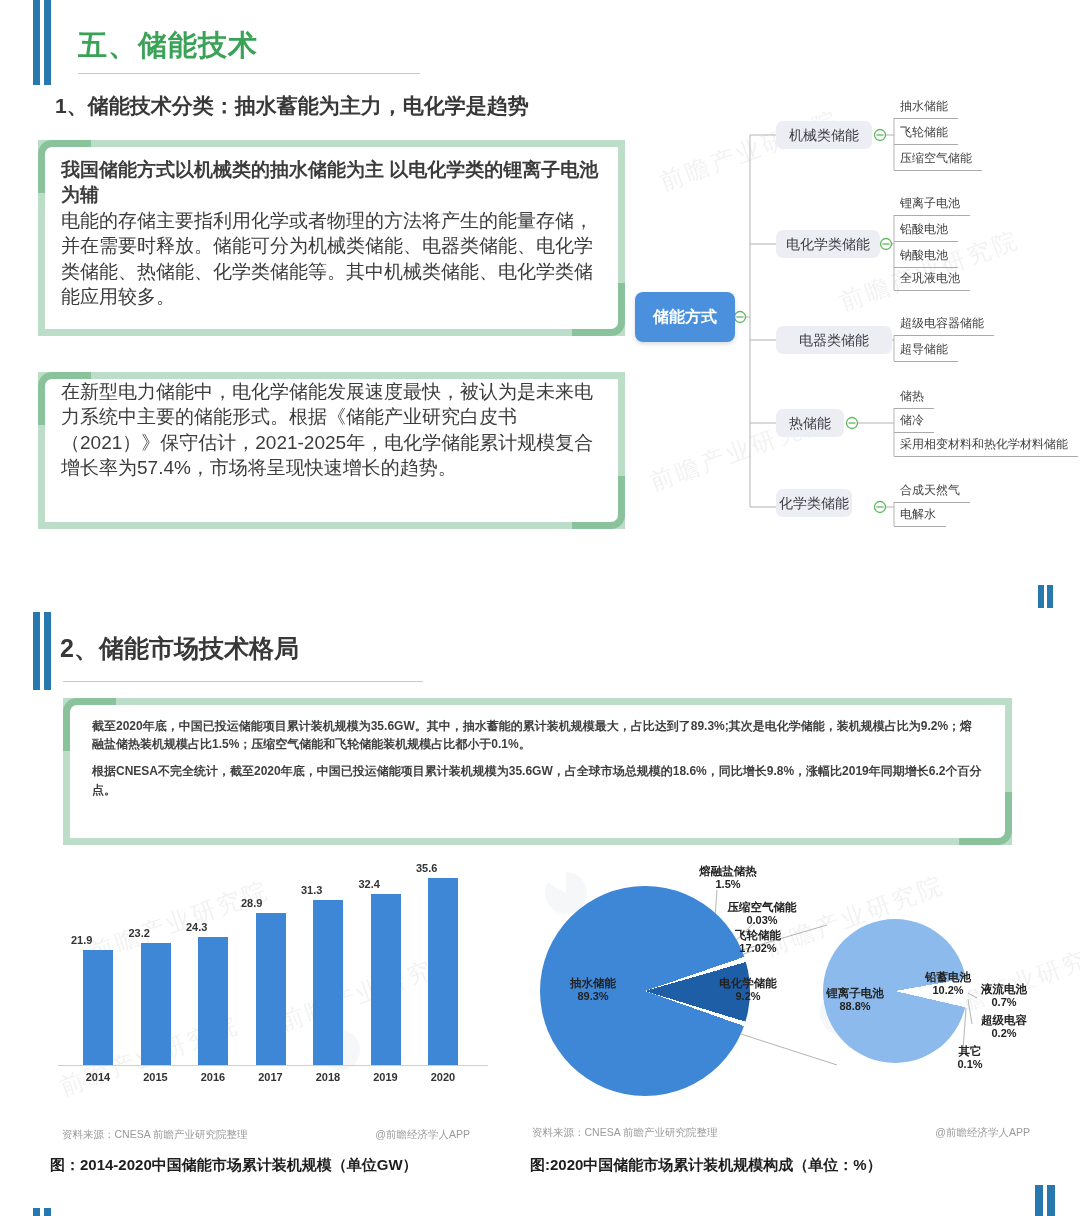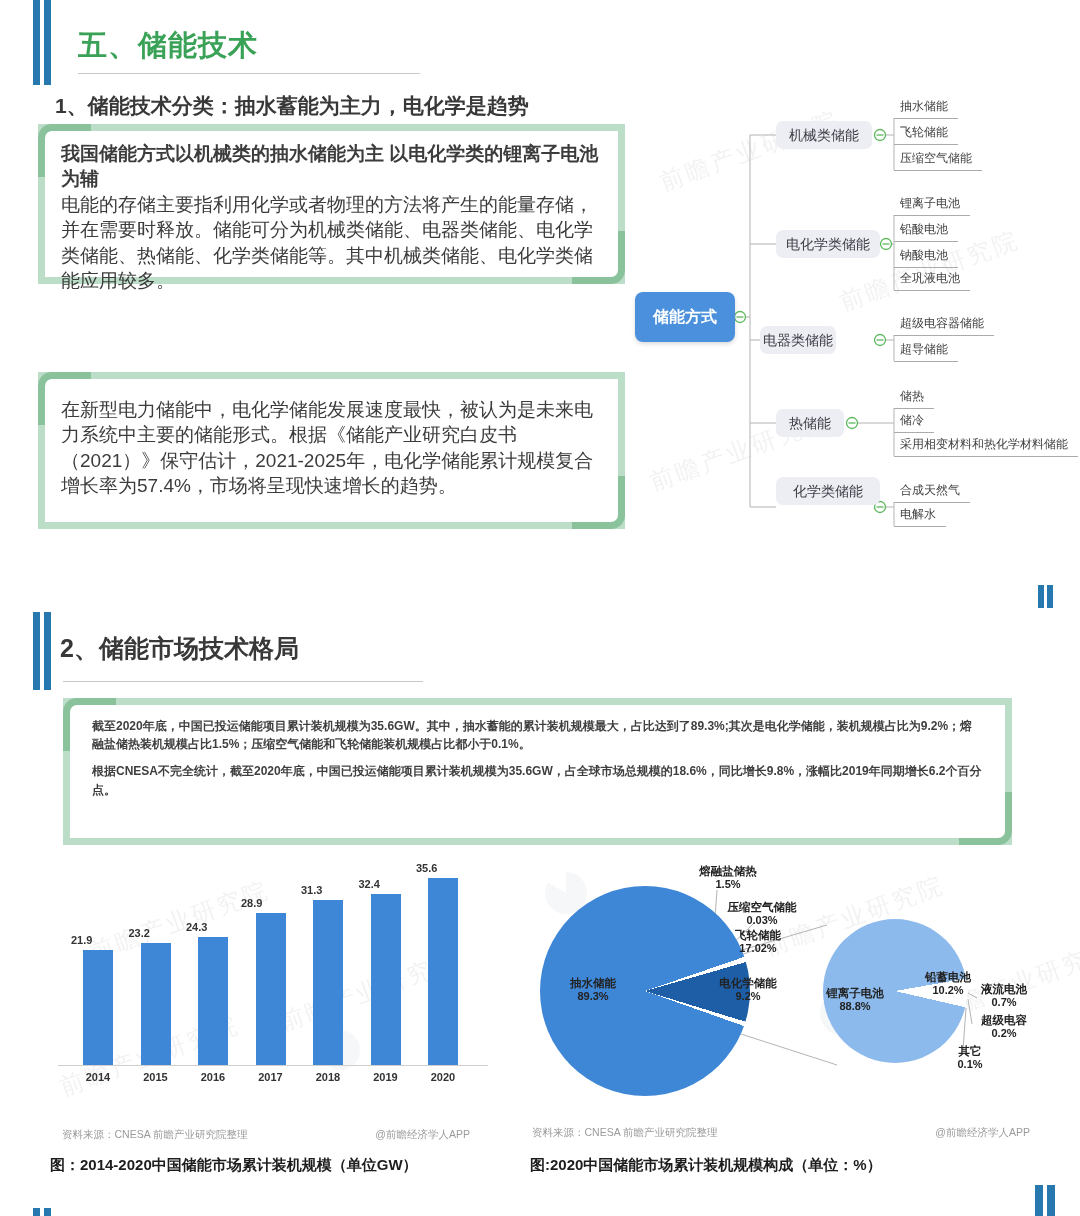--- a/index.html
+++ b/index.html
@@ -90,29 +90,29 @@
   <div class="wm" style="left:760px;top:900px">前瞻产业研究院</div>
   <div class="wm" style="left:930px;top:965px">前瞻产业研究院</div>
   <div class="wlogo" style="left:545px;top:872px;width:42px;height:42px"></div>
   <div class="wlogo" style="left:820px;top:990px;width:46px;height:46px"></div>
   <div class="wlogo" style="left:320px;top:1030px;width:40px;height:40px"></div>
 
   <div class="kicker">五、储能技术</div>
   <div class="rule" style="left:78px;top:73px;width:342px"></div>
   <div class="h1" style="left:55px;top:92px;font-size:21px">1、储能技术分类：抽水蓄能为主力，电化学是趋势</div>
 
-  <div class="gbox" style="left:38px;top:124px;width:587px;height:160px">
+  <div class="gbox" style="left:38px;top:140px;width:587px;height:196px">
     <div class="inner t19">
       <div style="font-weight:bold">我国储能方式以机械类的抽水储能为主 以电化学类的锂离子电池为辅</div>
       <div>电能的存储主要指利用化学或者物理的方法将产生的能量存储，并在需要时释放。储能可分为机械类储能、电器类储能、电化学类储能、热储能、化学类储能等。其中机械类储能、电化学类储能应用较多。</div>
     </div>
   </div>
 
   <div class="gbox" style="left:38px;top:372px;width:587px;height:157px">
-    <div class="inner t19" style="padding-top:18px">在新型电力储能中，电化学储能发展速度最快，被认为是未来电力系统中主要的储能形式。根据《储能产业研究白皮书（2021）》保守估计，2021-2025年，电化学储能累计规模复合增长率为57.4%，市场将呈现快速增长的趋势。</div>
+    <div class="inner t19" style="padding-top:0">在新型电力储能中，电化学储能发展速度最快，被认为是未来电力系统中主要的储能形式。根据《储能产业研究白皮书（2021）》保守估计，2021-2025年，电化学储能累计规模复合增长率为57.4%，市场将呈现快速增长的趋势。</div>
   </div>
 
   <div id="mindmap">
     <svg width="452" height="462">
       <g stroke="#b3b3b3" stroke-width="1" fill="none">
         <line x1="118" y1="232" x2="122" y2="232"></line>
         <line x1="122" y1="50" x2="122" y2="422"></line>
         <line x1="122" y1="50" x2="148" y2="50"></line>
         <line x1="122" y1="159" x2="148" y2="159"></line>
         <line x1="122" y1="255" x2="148" y2="255"></line>
@@ -143,23 +143,23 @@
           <line x1="220.5" y1="338" x2="227.5" y2="338"></line>
         <circle cx="252" cy="422" r="5.5"></circle>
           <line x1="248.5" y1="422" x2="255.5" y2="422"></line>
       </g>
     </svg>
 
     <div class="mm-root">储能方式</div>
 
     <div class="branch" style="left:148px;top:36px;width:96px">机械类储能</div>
     <div class="branch" style="left:148px;top:145px;width:104px">电化学类储能</div>
-    <div class="branch" style="left:132px;top:241px;width:76px">电器类储能</div>
+    <div class="branch" style="left:148px;top:241px;width:116px">电器类储能</div>
     <div class="branch" style="left:148px;top:324px;width:68px">热储能</div>
-    <div class="branch" style="left:148px;top:392px;width:104px">化学类储能</div>
+    <div class="branch" style="left:148px;top:404px;width:76px">化学类储能</div>
 
     <div class="leaf" style="top:13px">抽水储能</div>
     <div class="leaf" style="top:39px">飞轮储能</div>
     <div class="leaf" style="top:65px">压缩空气储能</div>
 
     <div class="leaf" style="top:110px">锂离子电池</div>
     <div class="leaf" style="top:136px">铅酸电池</div>
     <div class="leaf" style="top:162px">钠酸电池</div>
     <div class="leaf" style="top:185px">全巩液电池</div>
 

